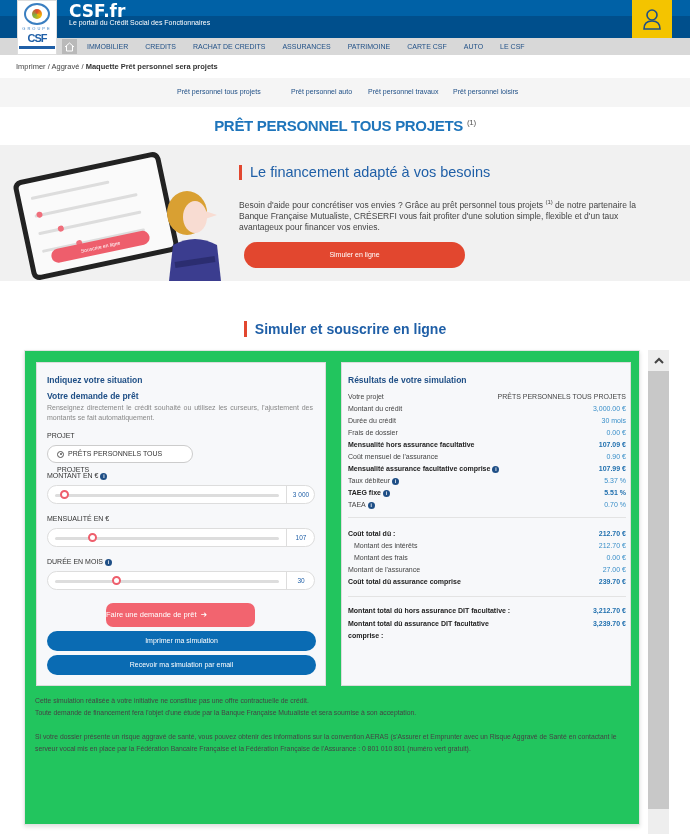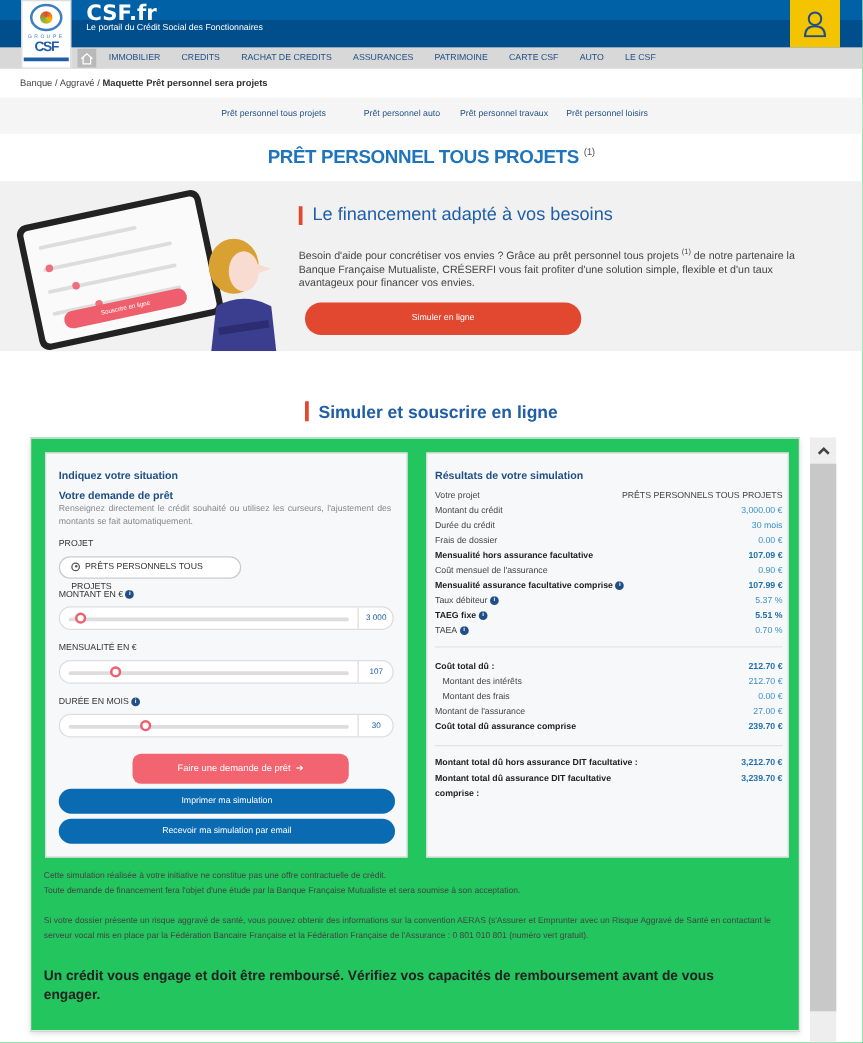--- a/index.html
+++ b/index.html
@@ -48,21 +48,21 @@
 .lp .lbl{position:absolute;left:10px;font-size:7px;color:#333}
 .info{display:inline-block;width:7px;height:7px;border-radius:50%;background:#1f4f86;color:#fff;font-size:5px;line-height:7px;text-align:center;font-weight:bold;vertical-align:middle;margin-left:2px}
 .pill{position:absolute;left:10px;top:82px;width:146px;height:18px;border:1px solid #ccc;border-radius:9px;background:#fff;font-size:7px;color:#333;line-height:16px;padding-left:9px}
 .pill .radio{display:inline-block;width:7px;height:7px;border-radius:50%;border:1px solid #555;vertical-align:middle;margin-right:4px;position:relative}
 .pill .radio:after{content:"";position:absolute;left:1.5px;top:1.5px;width:2px;height:2px;border-radius:50%;background:#555}
 .slider{position:absolute;left:10px;width:268px;height:19px;border:1px solid #ddd;border-radius:10px;background:#fff}
 .slider .track{position:absolute;left:7px;top:8px;width:224px;height:3px;background:#ddd;border-radius:2px}
 .slider .thumb{position:absolute;top:4px;width:9px;height:9px;border-radius:50%;border:2.5px solid #ee5e6c;background:#fff}
 .slider .sep{position:absolute;left:238px;top:0;width:1px;height:17px;background:#ddd}
 .slider .val{position:absolute;left:240px;top:0;width:26px;height:17px;font-size:6.5px;color:#1f5fa7;text-align:center;line-height:17px}
-.btn-red{position:absolute;left:69px;top:240px;width:173px;height:24px;background:#f2646f;border-radius:7px;color:#fff;font-size:7.5px;text-align:center;line-height:24px}
+.btn-red{position:absolute;left:69px;top:240px;width:149px;height:24px;background:#f2646f;border-radius:7px;color:#fff;font-size:7.5px;text-align:left;line-height:24px}
 .btn-blue{position:absolute;left:10px;width:269px;height:20px;background:#0a6bb3;border-radius:10px;color:#fff;font-size:7px;text-align:center;line-height:20px}
 .rp .h1{position:absolute;left:6px;top:12px;font-size:8.5px;font-weight:bold;color:#1f4f86}
 .row{position:absolute;left:6px;width:278px;font-size:7px;color:#444;height:10px;line-height:10px}
 .row .v{position:absolute;right:0;top:0;color:#3a8fc9}
 .row.b{font-weight:bold;color:#222}
 .row.b .v{color:#1f6fae}
 .row.ind{padding-left:6px}
 .row .plain{color:#444}
 .divider{position:absolute;left:6px;width:278px;height:1px;background:#e3e3e3}
 .foot{position:absolute;left:10px;width:585px;font-size:6.8px;color:#444;line-height:12px}
@@ -104,21 +104,21 @@
     <span>RACHAT DE CREDITS</span>
     <span>ASSURANCES</span>
     <span>PATRIMOINE</span>
     <span>CARTE CSF</span>
     <span>AUTO</span>
     <span>LE CSF</span>
   </div>
 </div>
 
 <div class="crumb">
-  <span>Banque</span>
+  <span>Imprimer</span>
   <span>/</span>
   <span>Aggravé</span>
   <span>/</span>
   <b>Maquette Prêt personnel sera projets</b>
 </div>
 
 <div class="subnav">
   <span style="left:177px">Prêt personnel tous projets</span>
   <span style="left:291px">Prêt personnel auto</span>
   <span style="left:368px">Prêt personnel travaux</span>
@@ -214,21 +214,20 @@
     <div class="divider" style="top:233px"></div>
     <div class="row b" style="top:243px"><span>Montant total dû hors assurance DIT facultative :</span><span class="v">3,212.70 €</span></div>
     <div class="row b" style="top:255px;height:22px;line-height:12px"><span style="display:inline-block;width:160px">Montant total dû assurance DIT facultative comprise :</span><span class="v">3,239.70 €</span></div>
   </div>
 
   <div class="foot" style="top:344px">
     <div>Cette simulation réalisée à votre initiative ne constitue pas une offre contractuelle de crédit.</div>
     <div>Toute demande de financement fera l'objet d'une étude par la Banque Française Mutualiste et sera soumise à son acceptation.</div>
   </div>
   <div class="foot" style="top:380px">Si votre dossier présente un risque aggravé de santé, vous pouvez obtenir des informations sur la convention AERAS (s'Assurer et Emprunter avec un Risque Aggravé de Santé en contactant le serveur vocal mis en place par la Fédération Bancaire Française et la Fédération Française de l'Assurance : 0 801 010 801 (numéro vert gratuit).</div>
-  <div class="warn">Un crédit vous engage et doit être remboursé. Vérifiez vos capacités de remboursement avant de vous engager.</div>
 </div>
 
 <div class="sb">
   <div class="up">
     <svg width="10" height="7" viewBox="0 0 10 7">
         <path d="M1 6 L5 2 L9 6" fill="none" stroke="#444" stroke-width="2"></path>
       </svg>
   </div>
   <div class="thumbbar"></div>
 </div>

